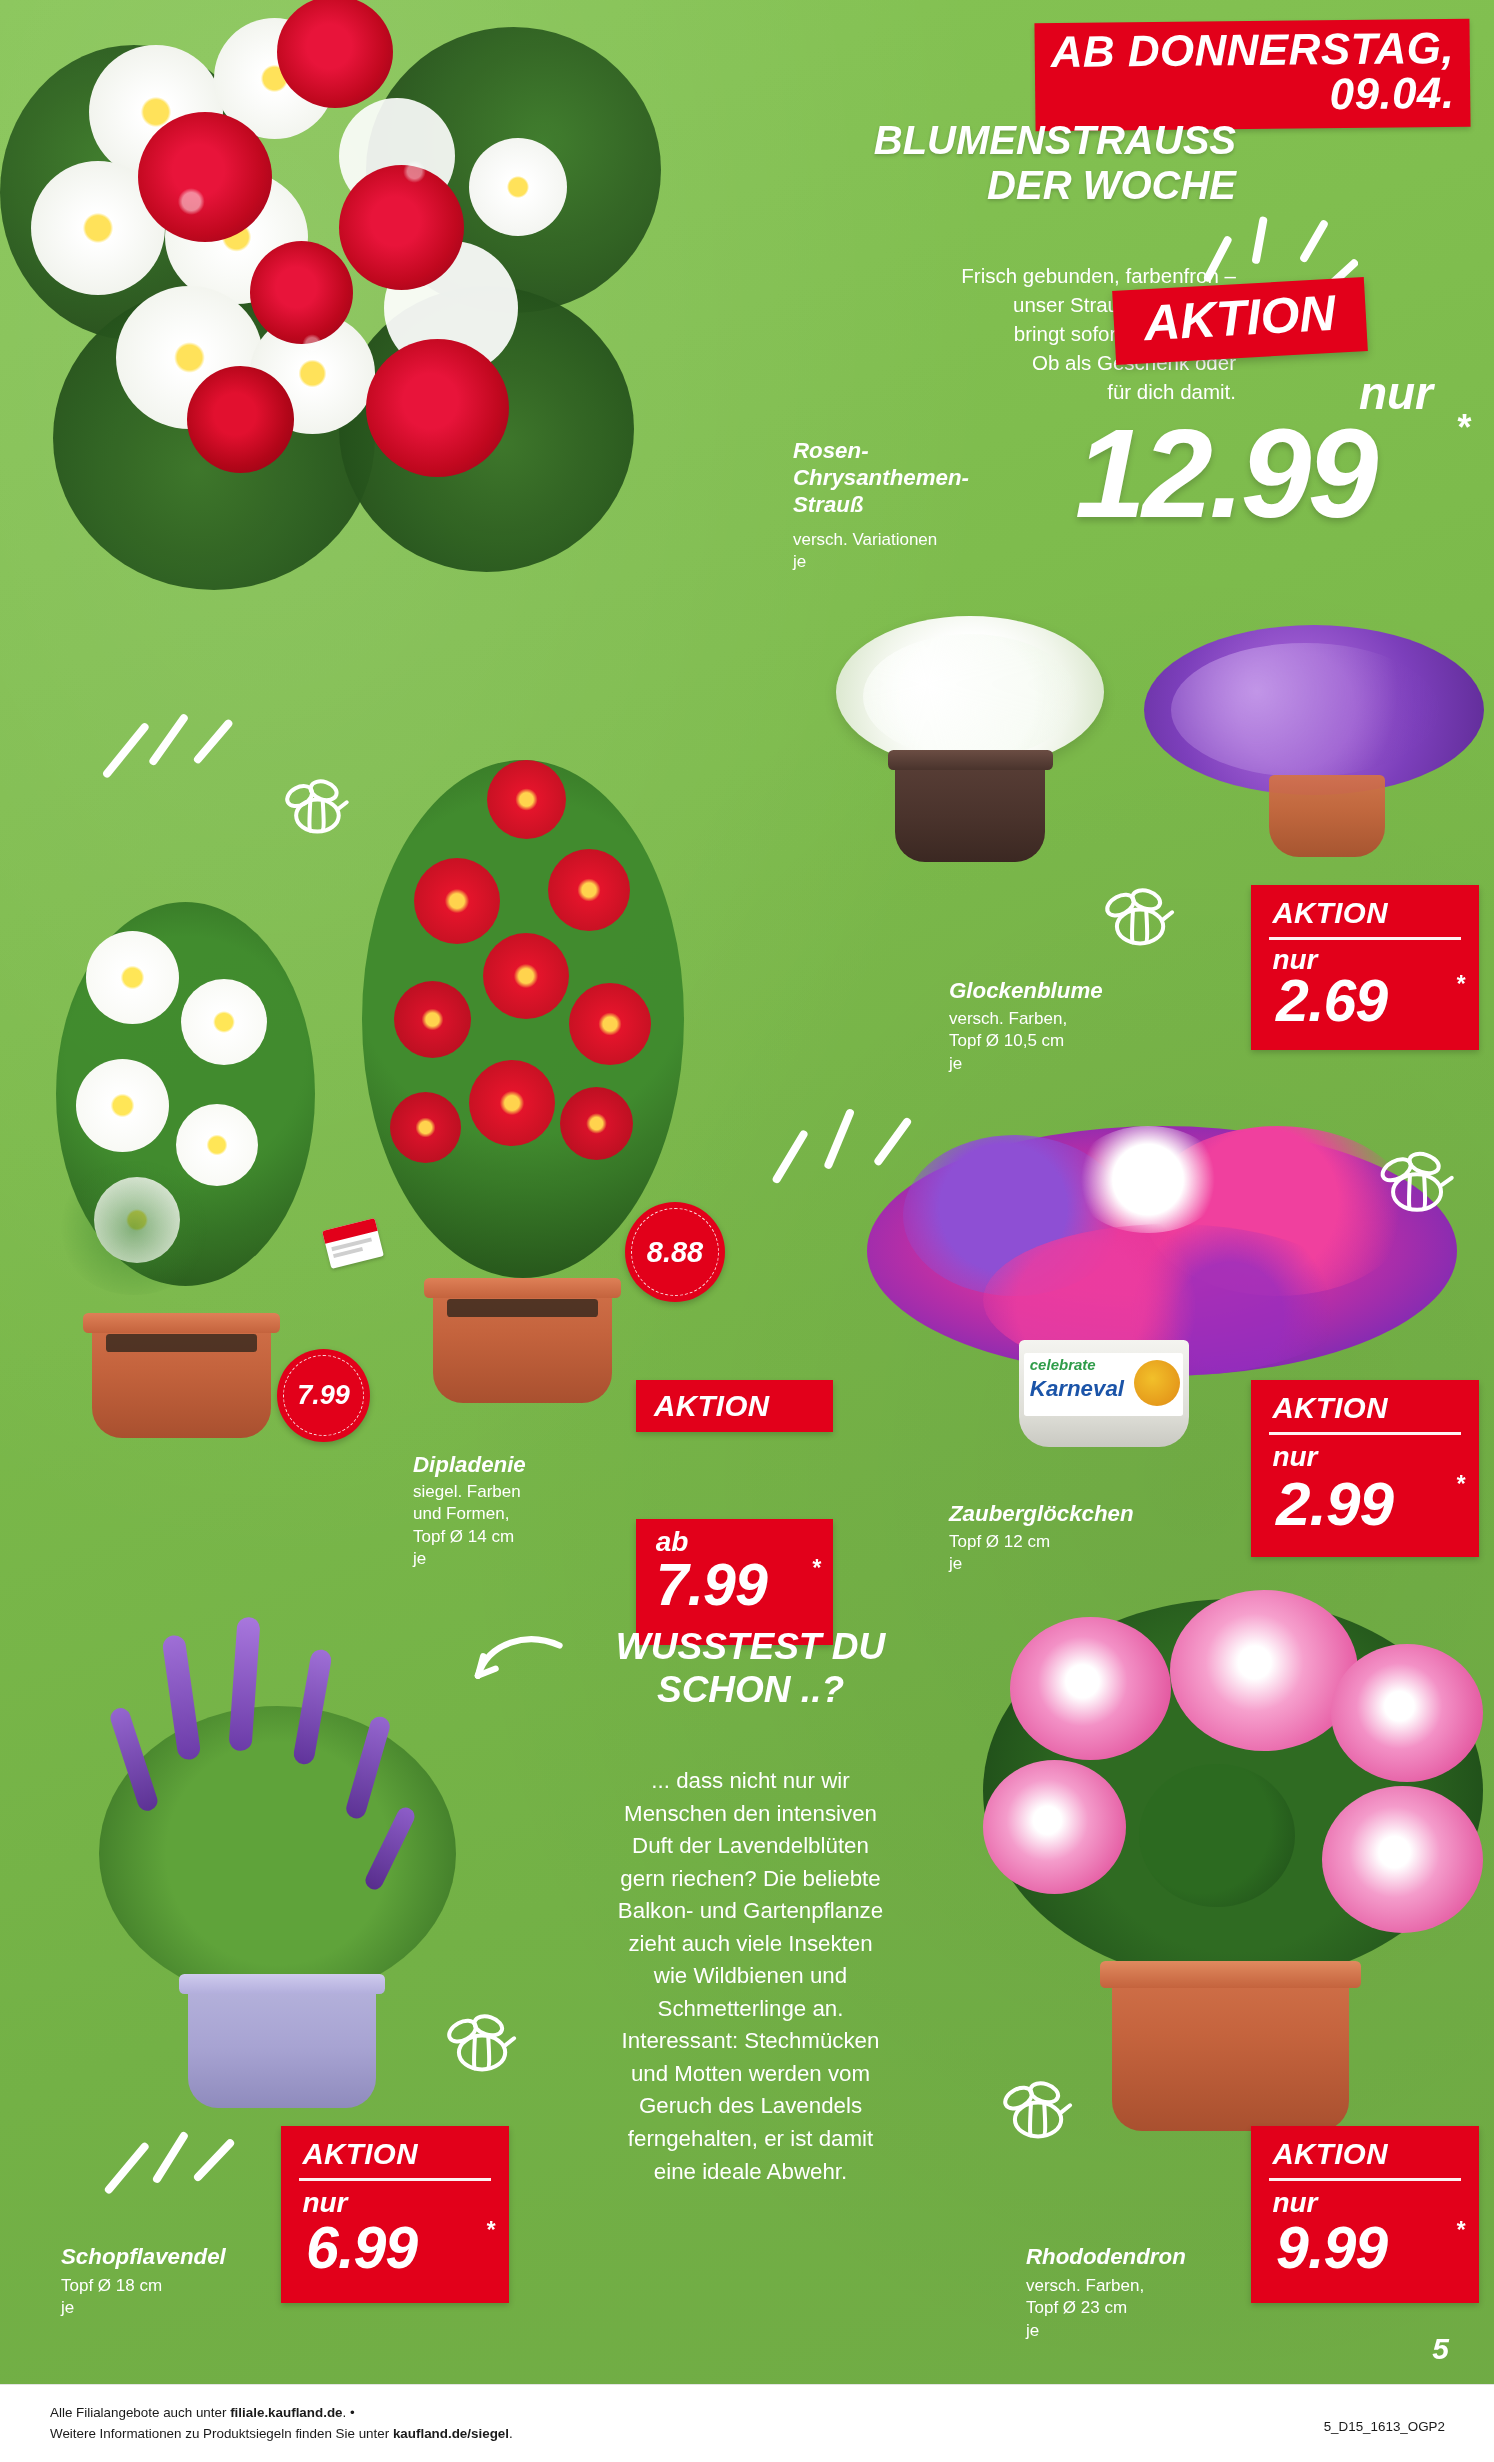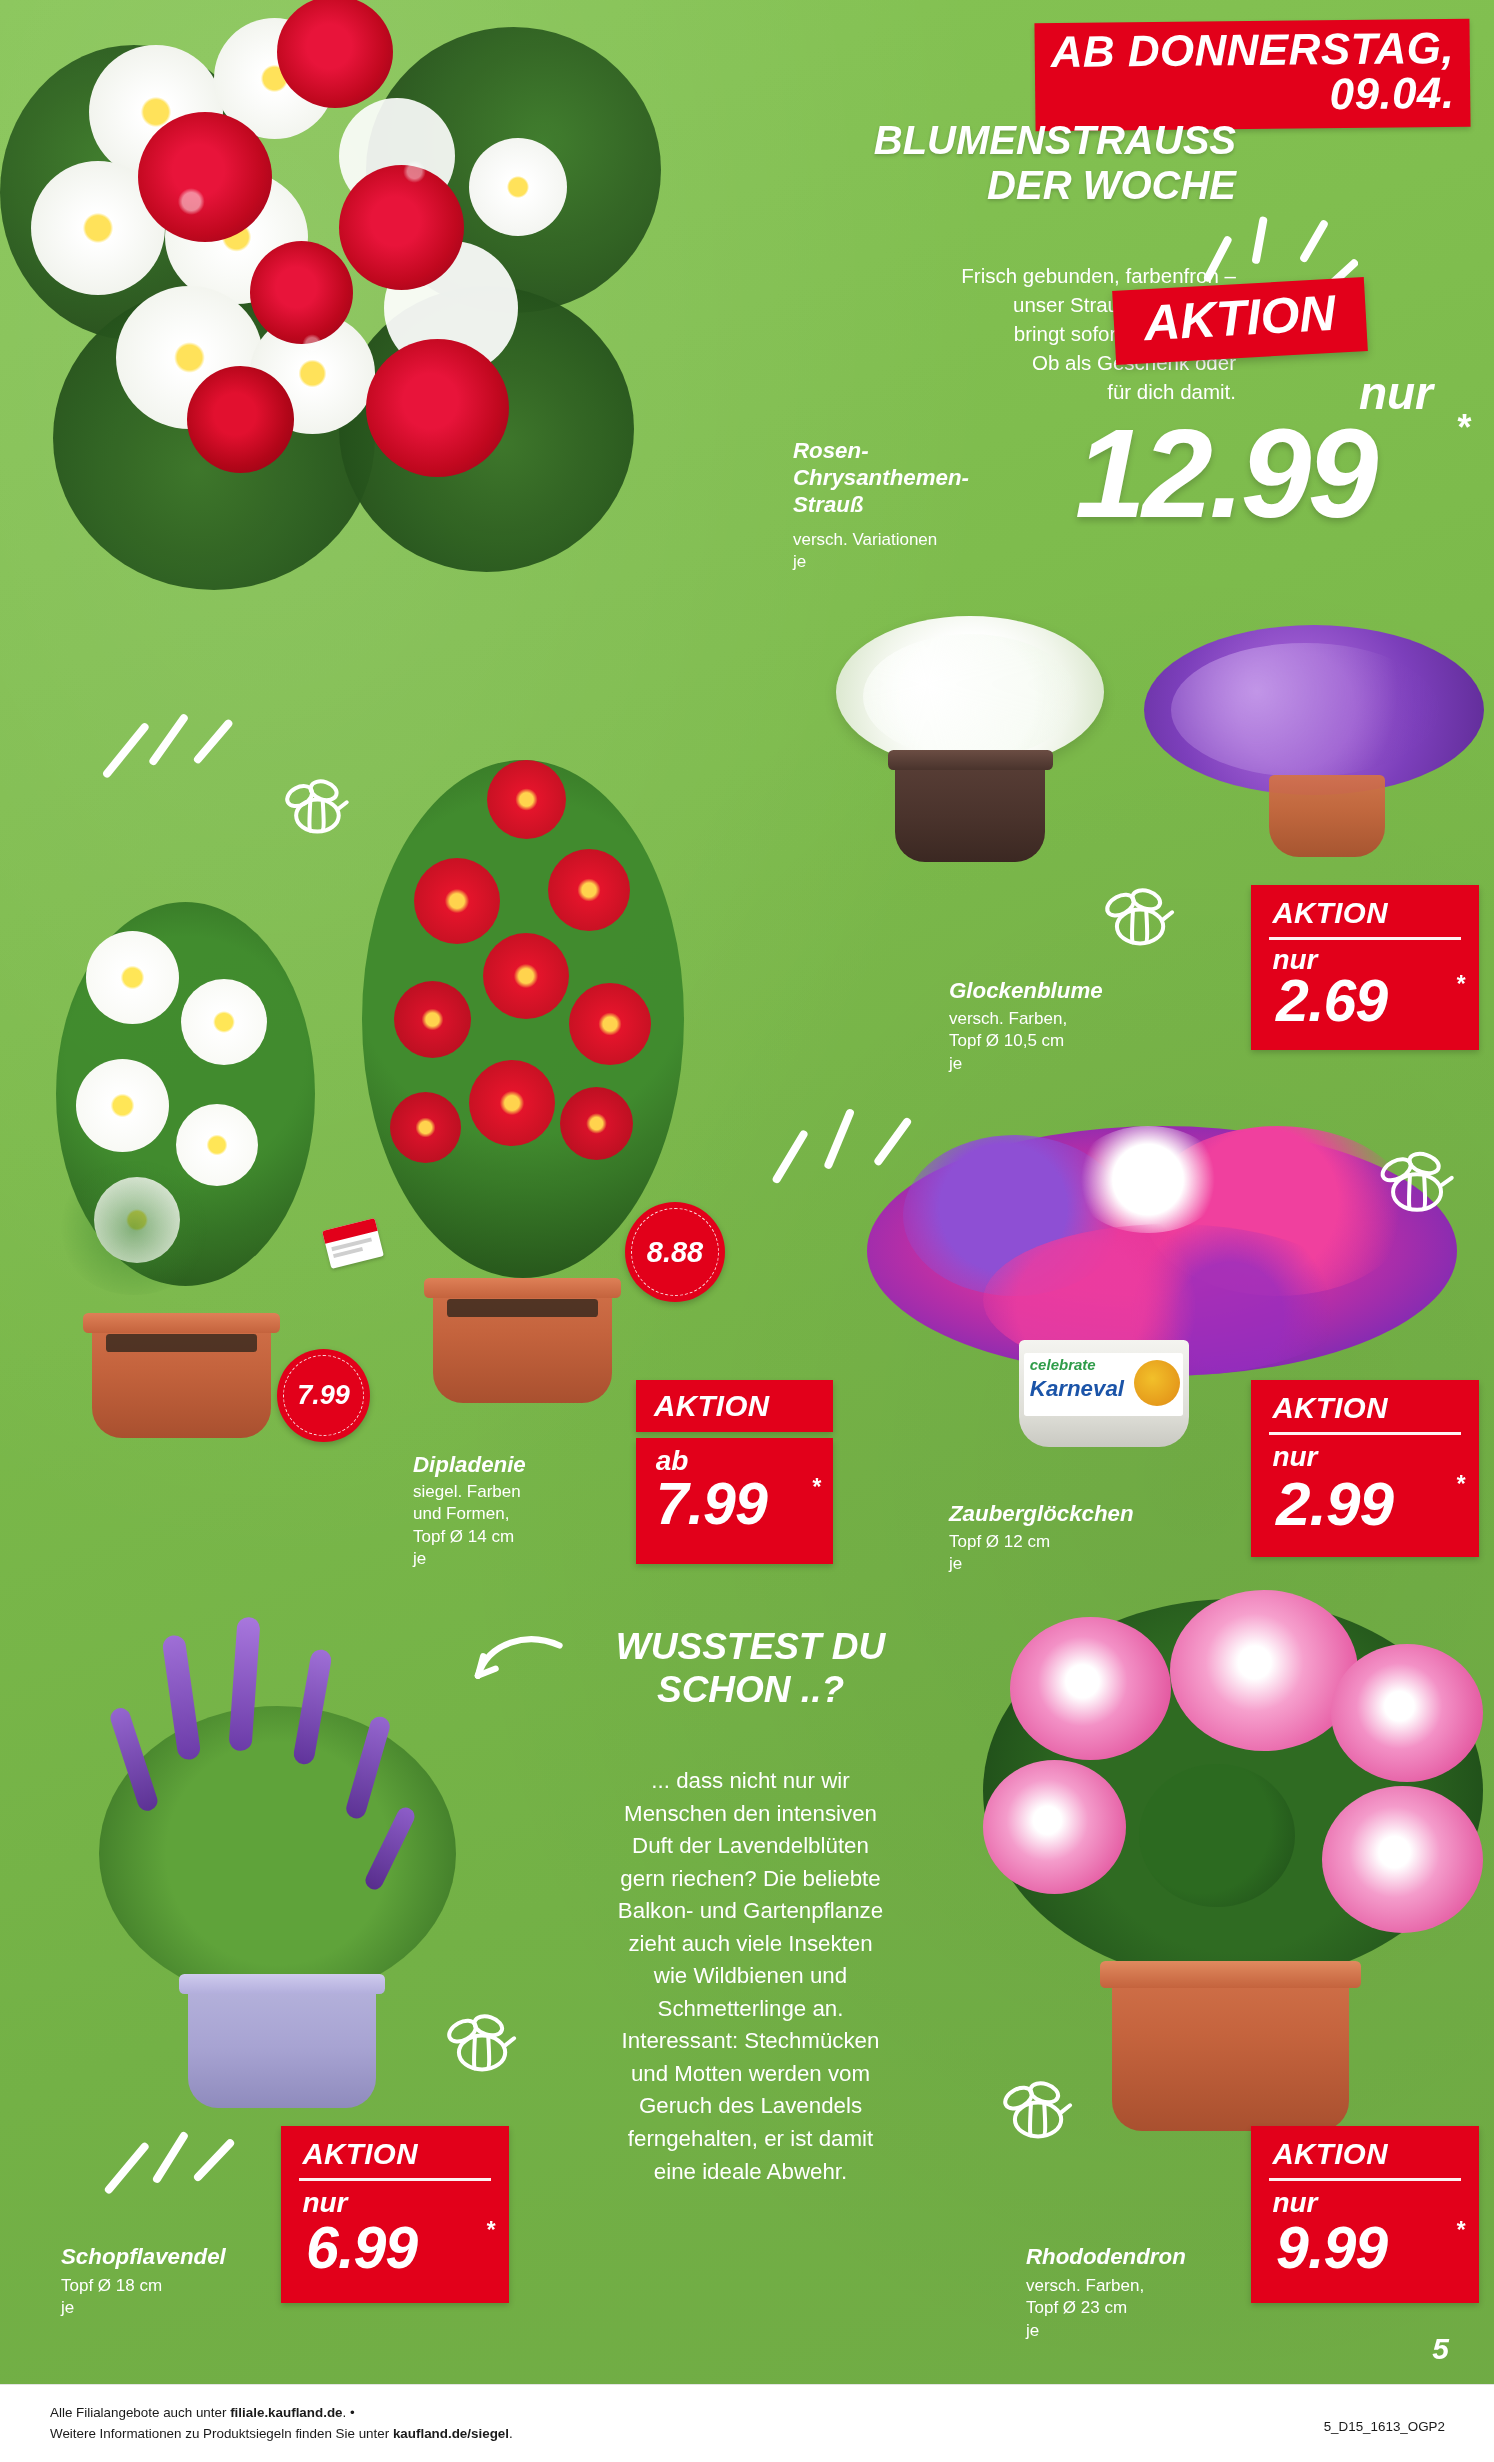--- a/index.html
+++ b/index.html
@@ -416,21 +416,21 @@
   <div class="abs prod-sub" style="left:413px; top:1481px; width:232px;">
     <div>siegel. Farben</div>
     <div>und Formen,</div>
     <div>Topf Ø 14 cm</div>
     <div>je</div>
   </div>
 
   <div class="abs aktion-tile" style="left:636px; top:1380px; width:197px; height:52px;">
     <div class="aktion-word" style="position:absolute; left:18px; top:9px; font-size:29.5px;">AKTION</div>
   </div>
-  <div class="abs aktion-tile" style="left:636px; top:1438px; width:197px; height:126px;">
+  <div class="abs aktion-tile" style="left:636px; top:1519px; width:197px; height:126px;">
     <div class="nur-word" style="position:absolute; left:19.7px; top:7.1px; font-size:28px;">ab</div>
     <div class="price-big" style="position:absolute; left:19.7px; top:39px; font-size:59px;">7.99</div>
     <div class="star" style="position:absolute; right:12.5px; top:36px; font-size:23px;">*</div>
   </div>
 
   <svg class="sketch" style="left:764px; top:1072px;" width="170" height="116" viewBox="0 0 190 130">
     <g stroke="#ffffff" stroke-width="9" stroke-linecap="round" fill="none">
       <path d="M14 120 L44 70"></path>
       <path d="M72 104 L96 46"></path>
       <path d="M128 100 L160 56"></path>

